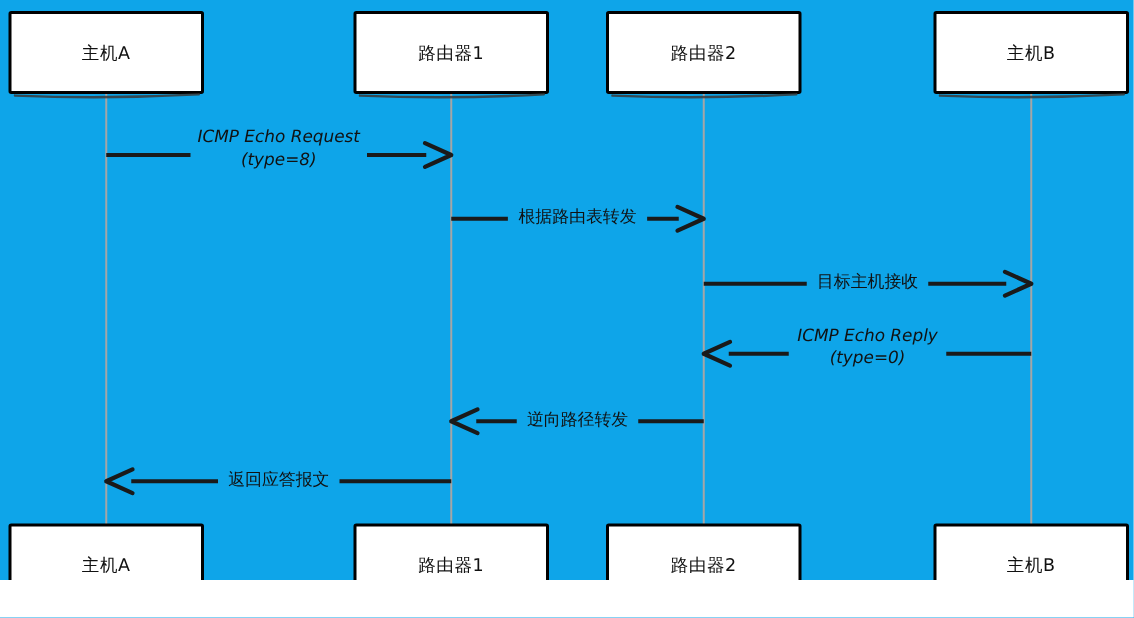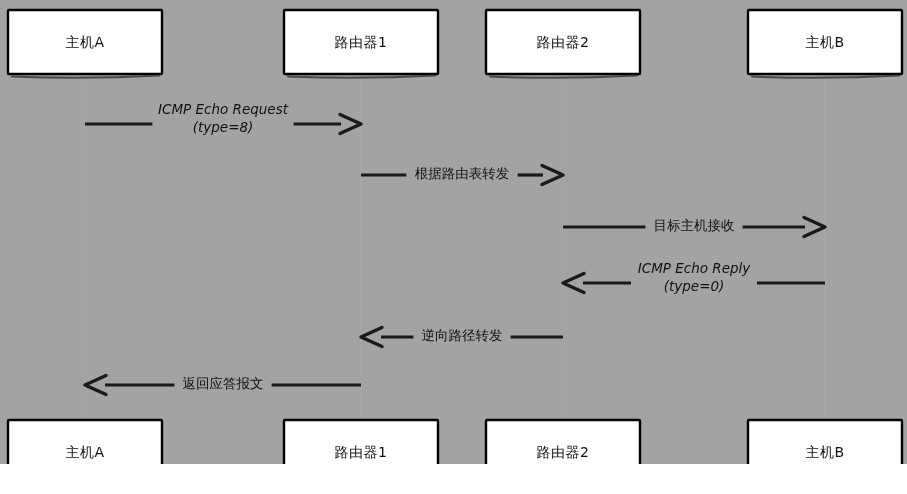--- a/index.html
+++ b/index.html
@@ -7,21 +7,21 @@
     padding: 0;
     background: #ffffff;
   }
   body {
     font-family: "DejaVu Sans", sans-serif;
   }
   #diagram-root {
     position: relative;
     width: 907px;
     height: 464px;
-    background: #a3a3a3;
+    background: #0ea5e9;
     overflow: hidden;
   }
   #seq-svg {
     position: absolute;
     left: 0;
     top: 0;
     width: 907px;
     height: 494px;
     display: block;
   }

